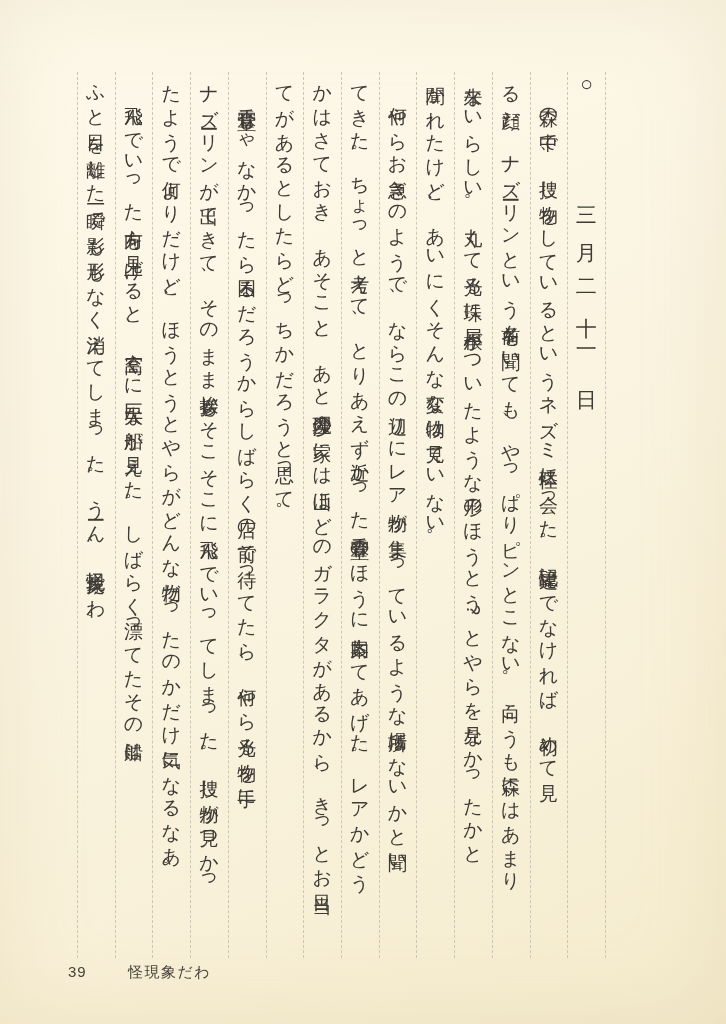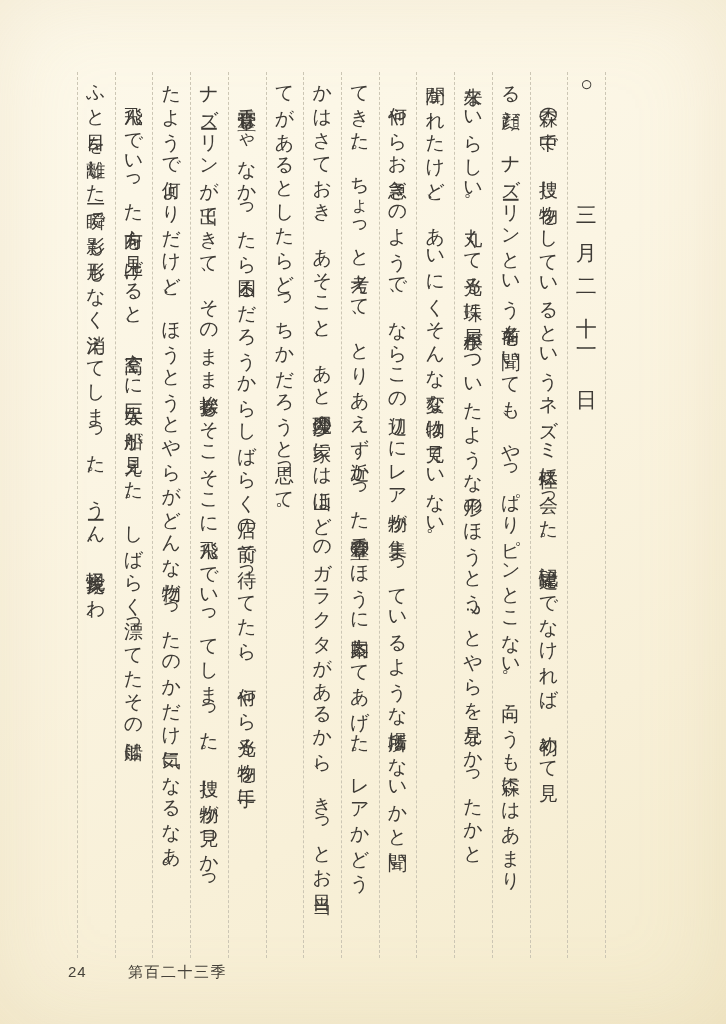--- a/index.html
+++ b/index.html
@@ -93,17 +93,17 @@
     <div class="slot">
       <span class="vtext col">　飛んでいった方向を見上げると、空高くに巨大な船が見えた。しばらく漂ってたその船は、</span>
     </div>
     <div class="slot">
       <span class="vtext col">ふと目を離した一瞬で影も形もなく消えてしまった。うーん、怪現象だわ。</span>
     </div>
 
   </div>
 
   <div class="footer">
-    <span class="page-number">24</span>
-    <span class="volume-label">第百二十三季</span>
+    <span class="page-number">39</span>
+    <span class="volume-label">怪現象だわ</span>
   </div>
 
 </div>
 
 </body></html>

